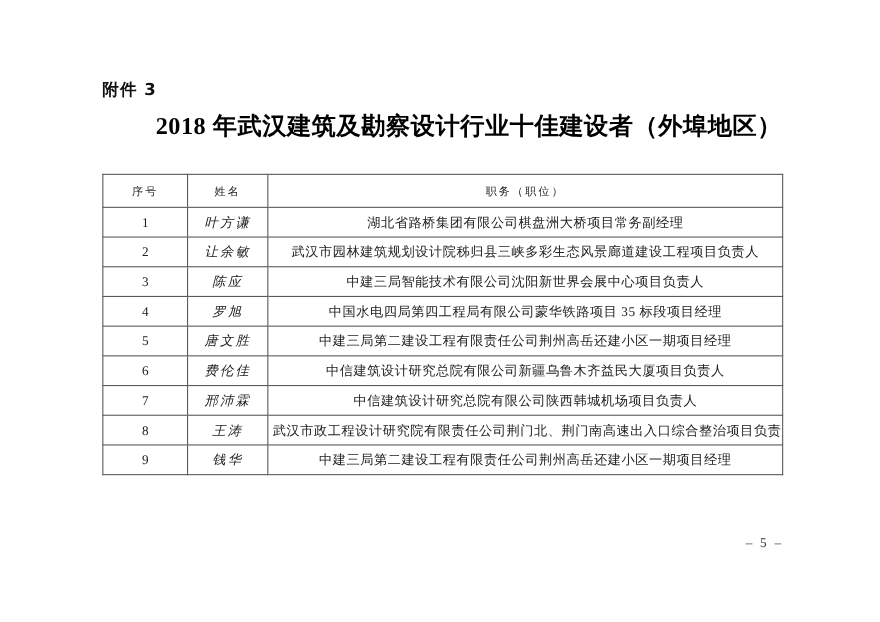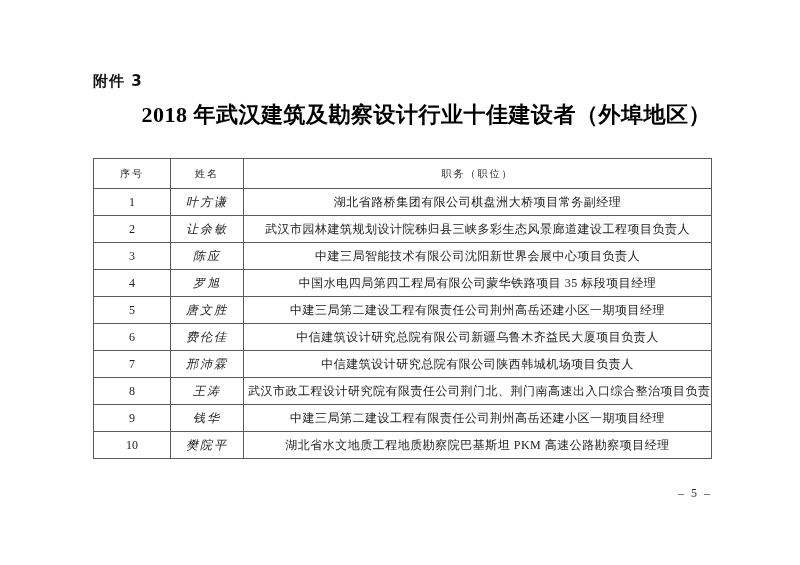--- a/index.html
+++ b/index.html
@@ -138,23 +138,18 @@
         <tr>
           <td class="col-no">8</td>
           <td class="col-name">王涛</td>
           <td class="col-position">武汉市政工程设计研究院有限责任公司荆门北、荆门南高速出入口综合整治项目负责人</td>
         </tr>
         <tr>
           <td class="col-no">9</td>
           <td class="col-name">钱华</td>
           <td class="col-position">中建三局第二建设工程有限责任公司荆州高岳还建小区一期项目经理</td>
         </tr>
-        <tr>
-          <td class="col-no">10</td>
-          <td class="col-name">樊院平</td>
-          <td class="col-position">湖北省水文地质工程地质勘察院巴基斯坦 PKM 高速公路勘察项目经理</td>
-        </tr>
       </tbody>
   </table>
 
   <div class="page-number">– 5 –</div>
 
 </div>
 
 </body></html>

